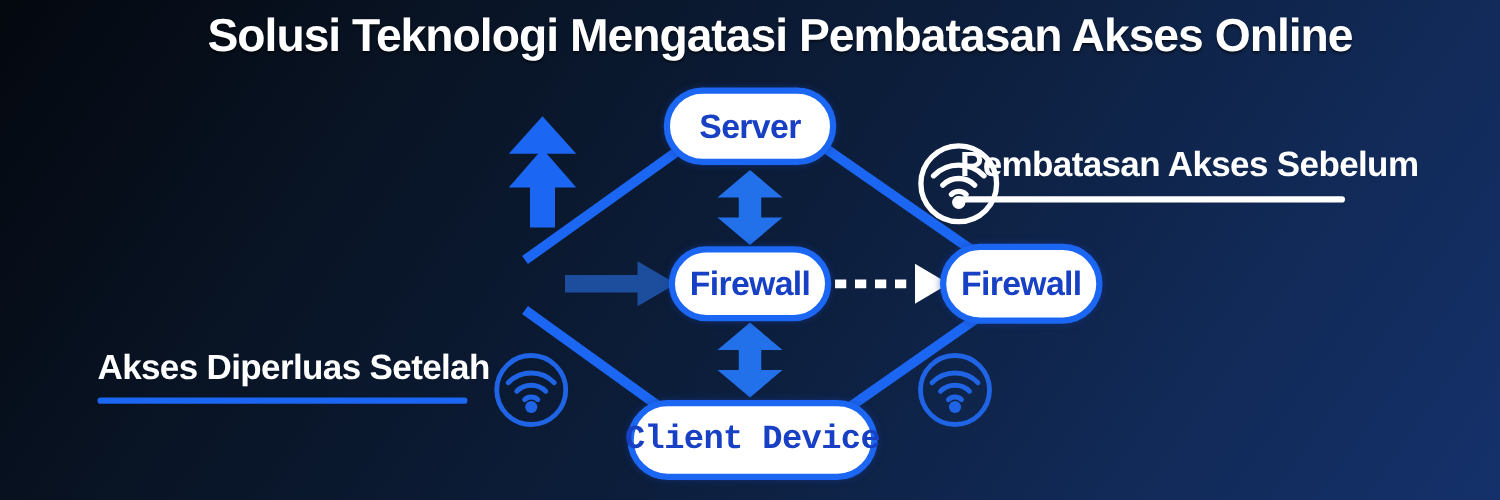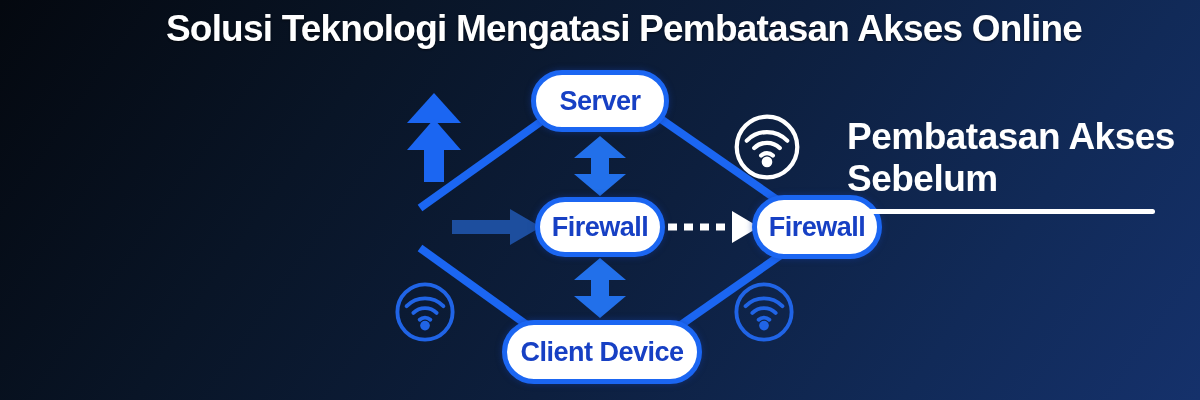--- a/index.html
+++ b/index.html
@@ -29,23 +29,23 @@
     font-weight:bold;font-size:27px;letter-spacing:-0.5px;
     box-shadow:0 0 6px rgba(20,60,160,0.55);
     box-sizing:border-box;
     white-space:nowrap;
     text-align:right;
   }
   .node-server{left:531px;top:70px;width:138px;height:62px;}
   .node-router{left:318px;top:195px;width:134px;height:64px;}
   .node-firewall-center{left:535px;top:197px;width:130px;height:60px;}
   .node-firewall-right{left:752px;top:195px;width:130px;height:64px;}
-  .node-client{left:502px;top:320px;width:200px;height:64px;}
+  .node-client{left:502px;top:320px;width:200px;height:64px;font-family:Liberation Mono, monospace;}
   .side-label{position:absolute;z-index:2;color:#ffffff;font-weight:bold;}
-  .label-before{left:847px;top:116px;font-size:37px;letter-spacing:-0.5px;}
+  .label-before{left:768px;top:116px;font-size:28px;letter-spacing:-0.5px;}
   .label-after{left:78px;top:278px;font-size:28px;letter-spacing:-0.5px;}
   .underline{display:block;border-radius:3px;}
   .underline-white{width:308px;height:5px;background:#ffffff;margin-top:9px;}
   .underline-blue{width:296px;height:5px;background:#1b66f2;margin-top:8px;}
   .wifi{position:absolute;z-index:2;}
   .wifi-before{left:733px;top:113px;width:68px;height:68px;}
   .wifi-after{left:394px;top:281px;width:62px;height:62px;}
   .wifi-right{left:733px;top:281px;width:62px;height:62px;}
   .wifi-white circle,.wifi-white path{stroke:#ffffff;}
   .wifi-white .dot{fill:#ffffff;stroke:none;}
@@ -126,14 +126,18 @@
     <path d="M20 33 A 17 17 0 0 1 44 33" fill="none" stroke-width="4" stroke-linecap="round"></path>
     <path d="M26.5 40 A 8 8 0 0 1 37.5 40" fill="none" stroke-width="4" stroke-linecap="round"></path>
     <circle class="dot" cx="32" cy="46" r="5"></circle>
   </svg>
 
   <div class="side-label label-before">
     <span>Pembatasan Akses Sebelum</span>
     <span class="underline underline-white"></span>
   </div>
 
+  <div class="side-label label-after">
+    <span>Akses Diperluas Setelah</span>
+    <span class="underline underline-blue"></span>
+  </div>
 
 </div>
 
 </body></html>

